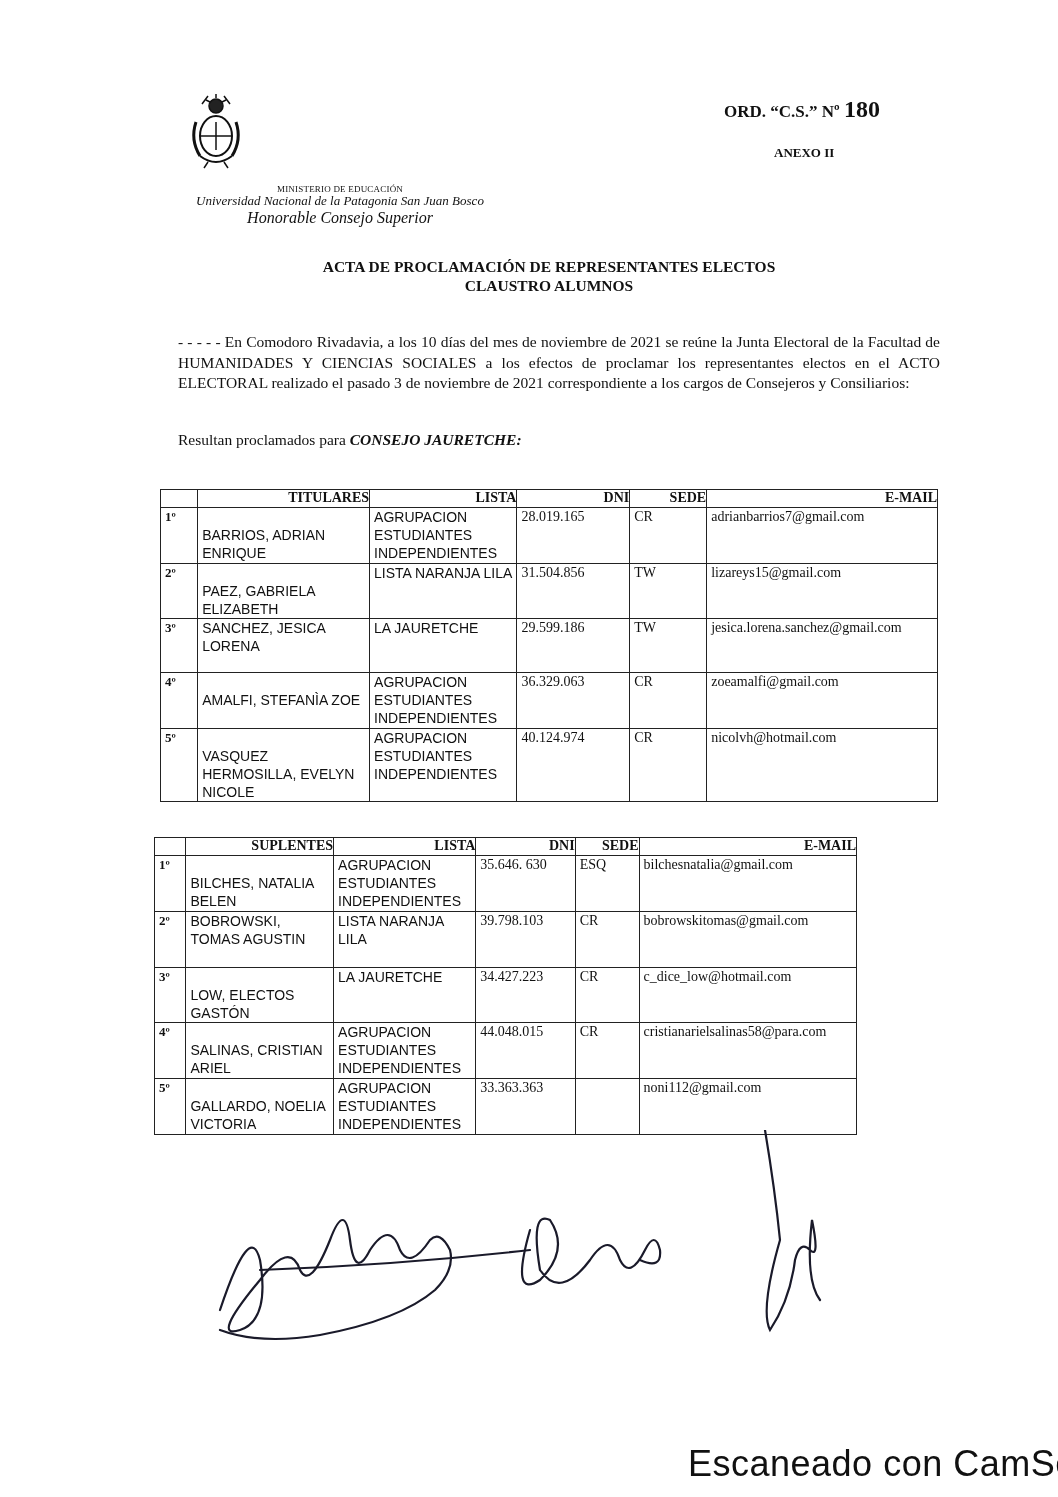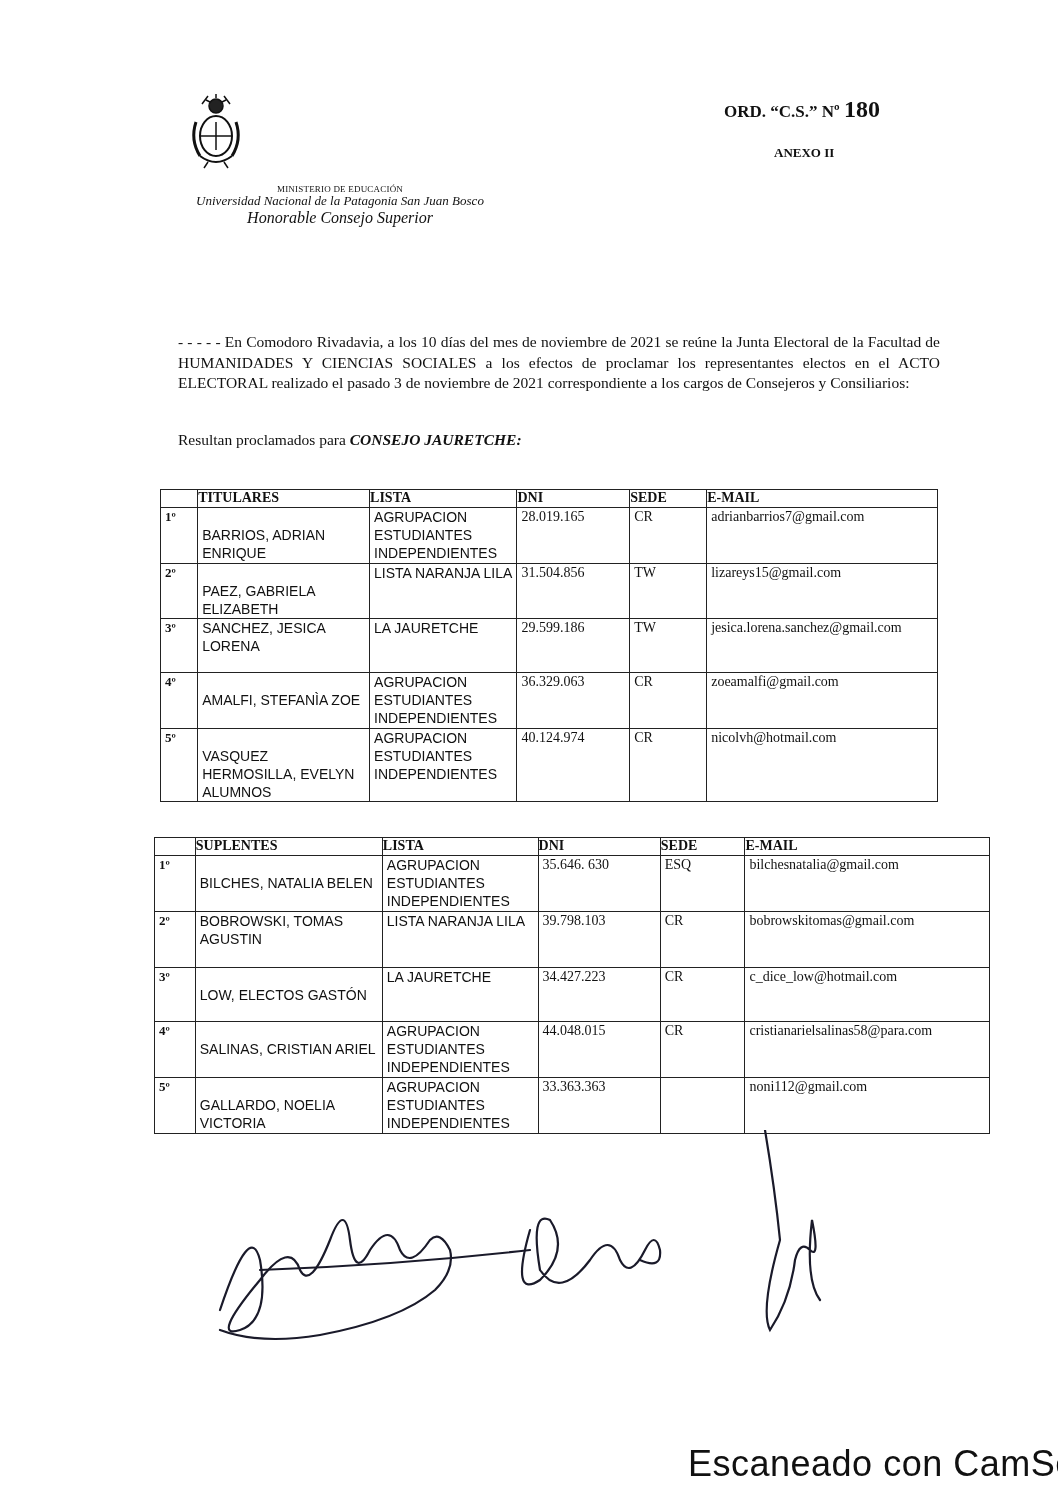--- a/index.html
+++ b/index.html
@@ -20,31 +20,31 @@
            font-weight: bold; font-size: 15.5px; line-height: 1.2; }
   .title div { margin-left: 40px; }
 
   .para { position: absolute; left: 178px; top: 332px; width: 762px; font-size: 15.5px;
           line-height: 20.5px; text-align: justify; }
   .resultan { position: absolute; left: 178px; top: 431px; font-size: 15.5px; }
   .resultan b { font-style: italic; }
 
   table.grid { position: absolute; border-collapse: collapse; font-size: 14px; }
   table.grid th, table.grid td { border: 1.6px solid #222; vertical-align: top; padding: 0 4px; line-height: 18px; }
-  table.grid th { font-weight: bold; font-size: 14px; text-align: left; height: 17px; line-height: 16px; padding: 0; }
+  table.grid th { font-weight: bold; font-size: 14px; text-align: right; height: 17px; line-height: 16px; padding: 0; }
   td.ord-cell { font-weight: bold; width: 30px; text-align: left; padding-left: 6px; font-size: 13px; margin-top: 25px; }
   td.name-cell { font-family: "Liberation Sans", sans-serif; width: 170px; }
   td.lista-cell { font-family: Liberation Sans, sans-serif; width: 140px; }
   td.dni-cell { width: 108px; }
   td.sede-cell { width: 72px; }
   td.mail-cell { width: 225px; }
   .pad-top { display: block; height: 18px; }
 
   #tit { left: 160px; top: 489px; width: 778px; }
-  #sup { left: 154px; top: 837px; width: 836px; }
+  #sup { left: 154px; top: 837px; width: 703px; }
 
   .signatures { position: absolute; left: 200px; top: 1130px; width: 650px; height: 230px; }
   .scanner { position: absolute; left: 688px; top: 1443px; font-family: "Liberation Sans", sans-serif;
              font-size: 36px; color: #111; letter-spacing: 0.5px; white-space: nowrap; }
 </style>
 </head>
 <body>
 
 <svg class="crest" viewBox="0 0 60 80">
   <g stroke="#111" fill="none" stroke-width="1.5">
@@ -65,20 +65,22 @@
   <div class="m3">Honorable Consejo Superior</div>
 </div>
 
 <div class="ord">
   <span>ORD. “C.S.” Nº</span>
   <span class="num">180</span>
 </div>
 <div class="anexo">ANEXO II</div>
 
 <div class="title">
+  <div>ACTA DE PROCLAMACIÓN DE REPRESENTANTES ELECTOS</div>
+  <div>CLAUSTRO ALUMNOS</div>
 </div>
 
 <div class="para">- - - - - En Comodoro Rivadavia, a los 10 días del mes de noviembre de 2021 se reúne la Junta Electoral de la Facultad de HUMANIDADES Y CIENCIAS SOCIALES a los efectos de proclamar los representantes electos en el ACTO ELECTORAL realizado el pasado 3 de noviembre de 2021 correspondiente a los cargos de Consejeros y Consiliarios:</div>
 <div class="resultan">
   <span>Resultan proclamados para </span><b>CONSEJO JAURETCHE:</b>
 </div>
 
 <table class="grid" id="tit">
   <thead>
     <tr>
@@ -118,21 +120,21 @@
     <tr style="height:56px">
       <td class="ord-cell">4º</td>
       <td class="name-cell"><span class="pad-top"></span><span>AMALFI, STEFANÌA ZOE</span></td>
       <td class="lista-cell">AGRUPACION ESTUDIANTES INDEPENDIENTES</td>
       <td class="dni-cell">36.329.063</td>
       <td class="sede-cell">CR</td>
       <td class="mail-cell">zoeamalfi@gmail.com</td>
     </tr>
     <tr style="height:72px">
       <td class="ord-cell">5º</td>
-      <td class="name-cell"><span class="pad-top"></span><span>VASQUEZ HERMOSILLA, EVELYN ALUMNOS</span></td>
+      <td class="name-cell"><span class="pad-top"></span><span>VASQUEZ HERMOSILLA, EVELYN NICOLE</span></td>
       <td class="lista-cell">AGRUPACION ESTUDIANTES INDEPENDIENTES</td>
       <td class="dni-cell">40.124.974</td>
       <td class="sede-cell">CR</td>
       <td class="mail-cell">nicolvh@hotmail.com</td>
     </tr>
   </tbody>
 </table>
 
 <table class="grid" id="sup">
   <thead>

